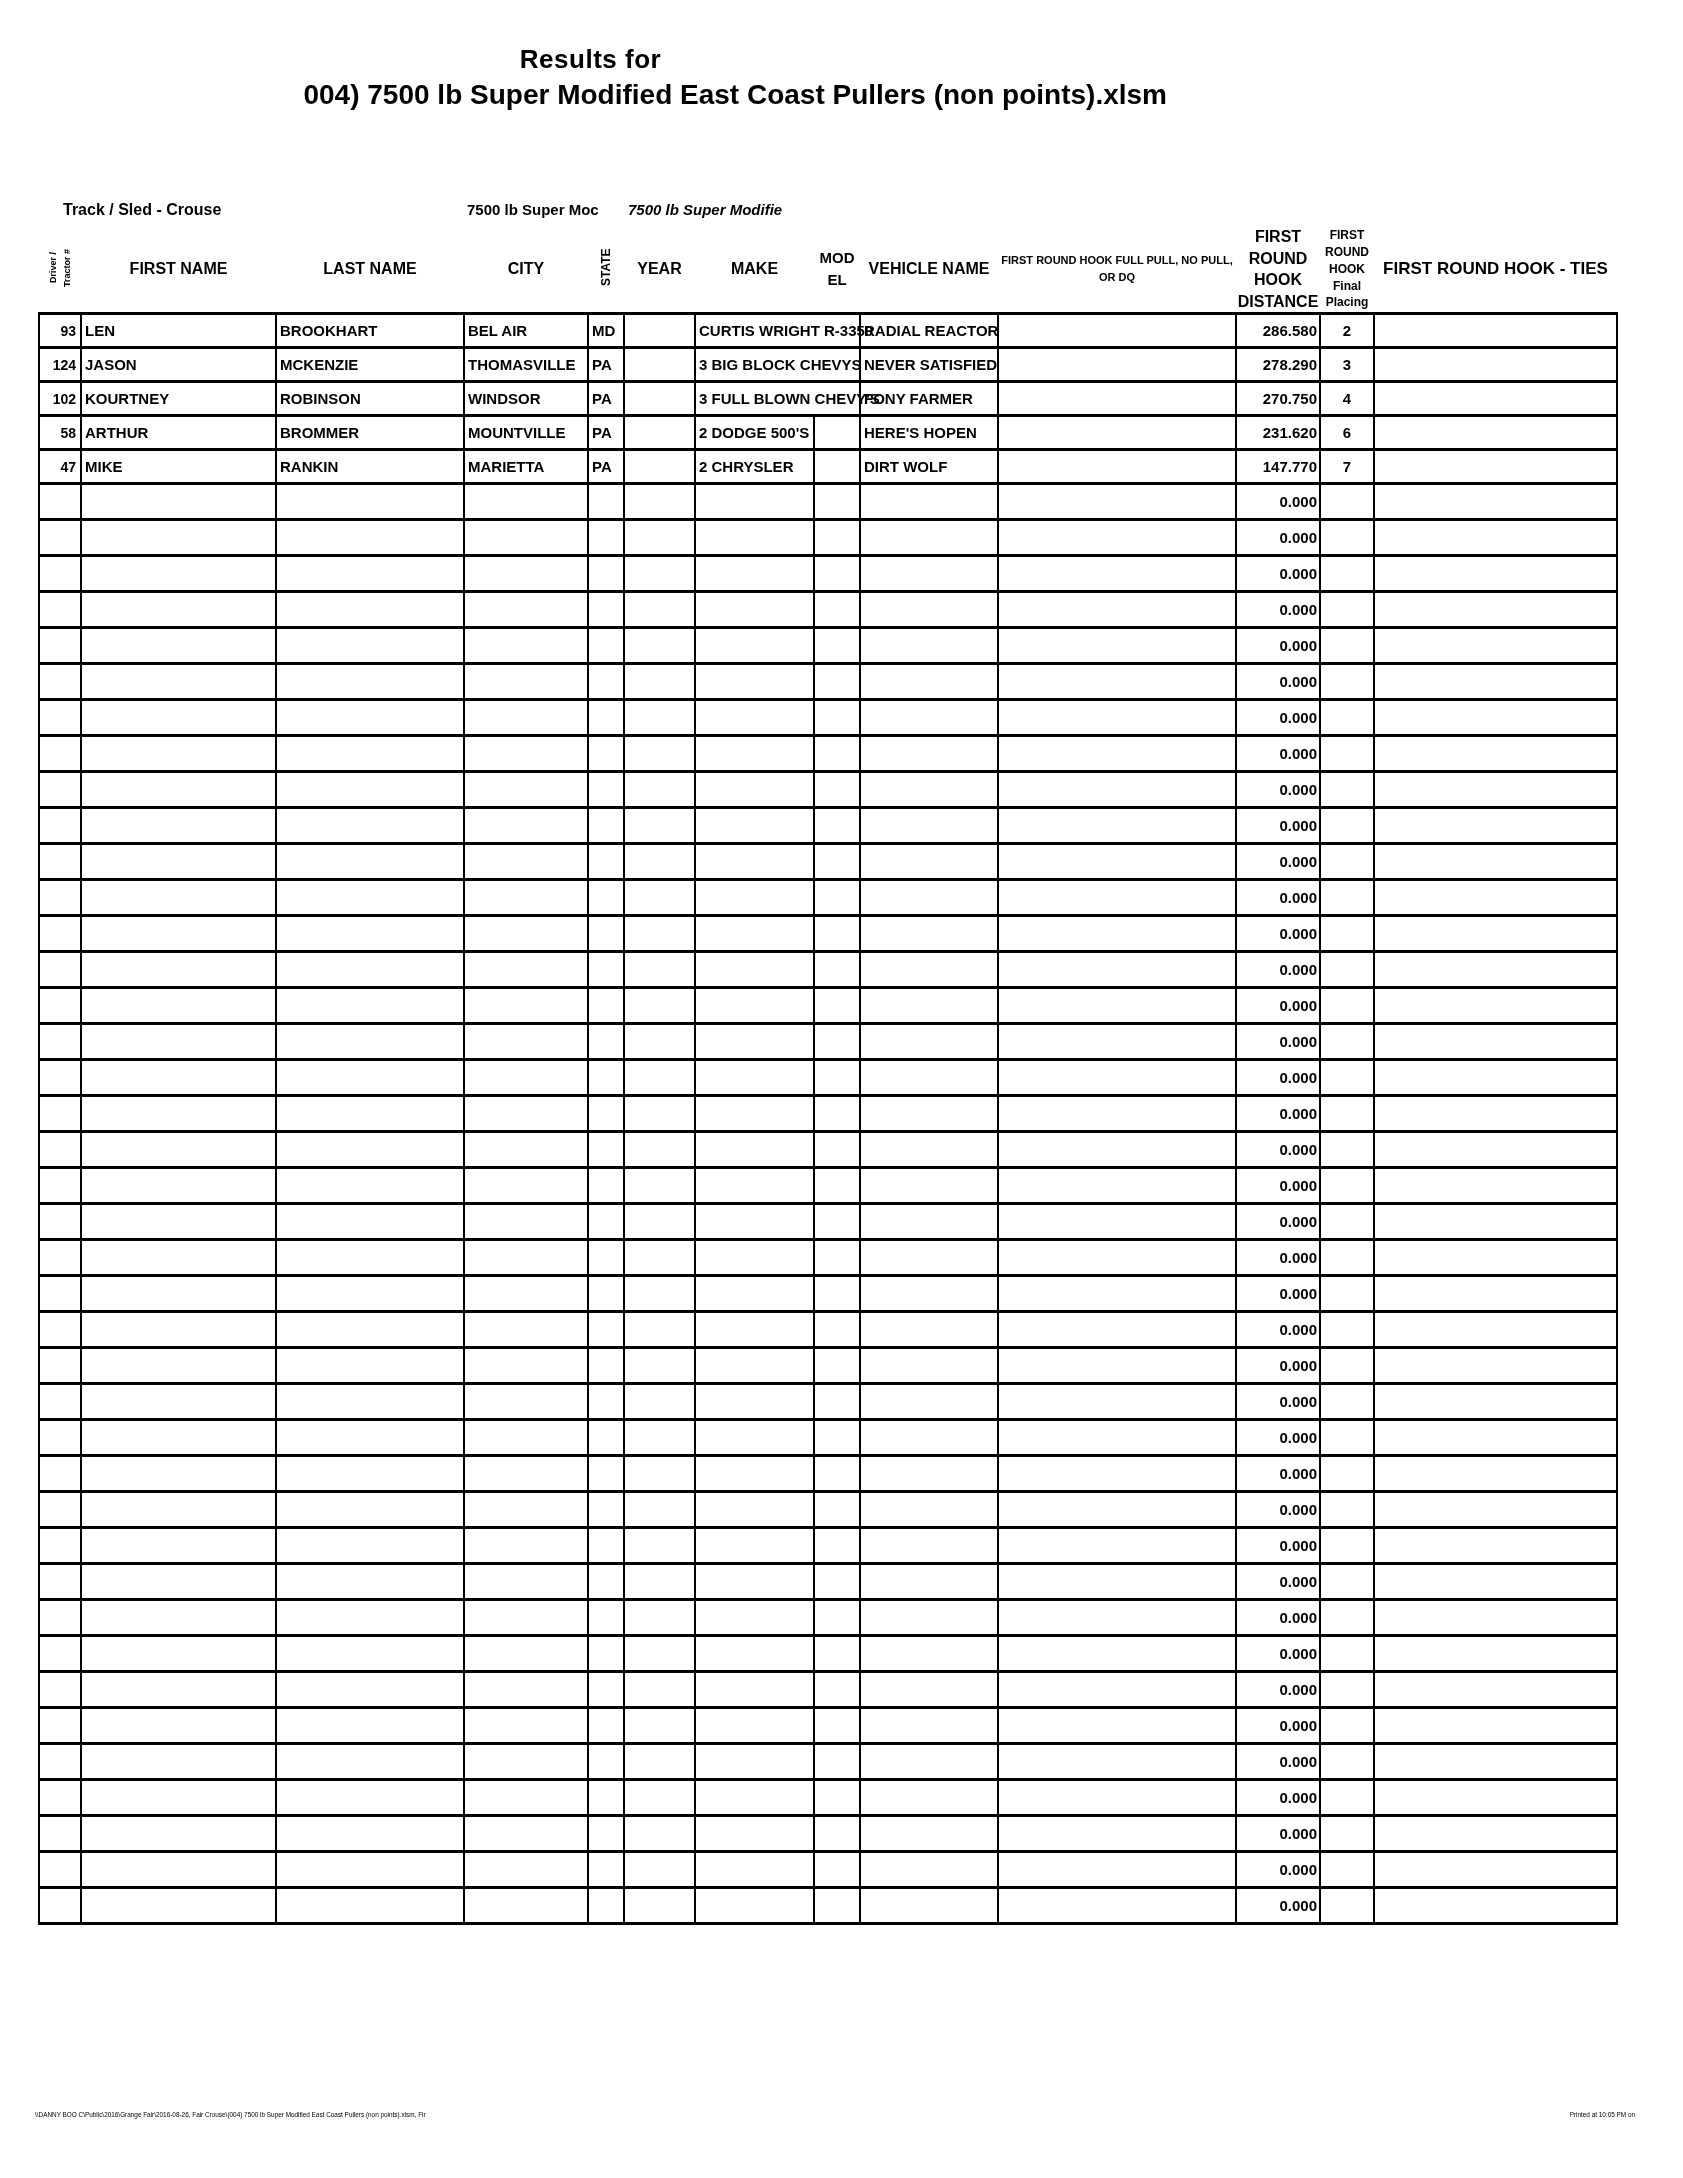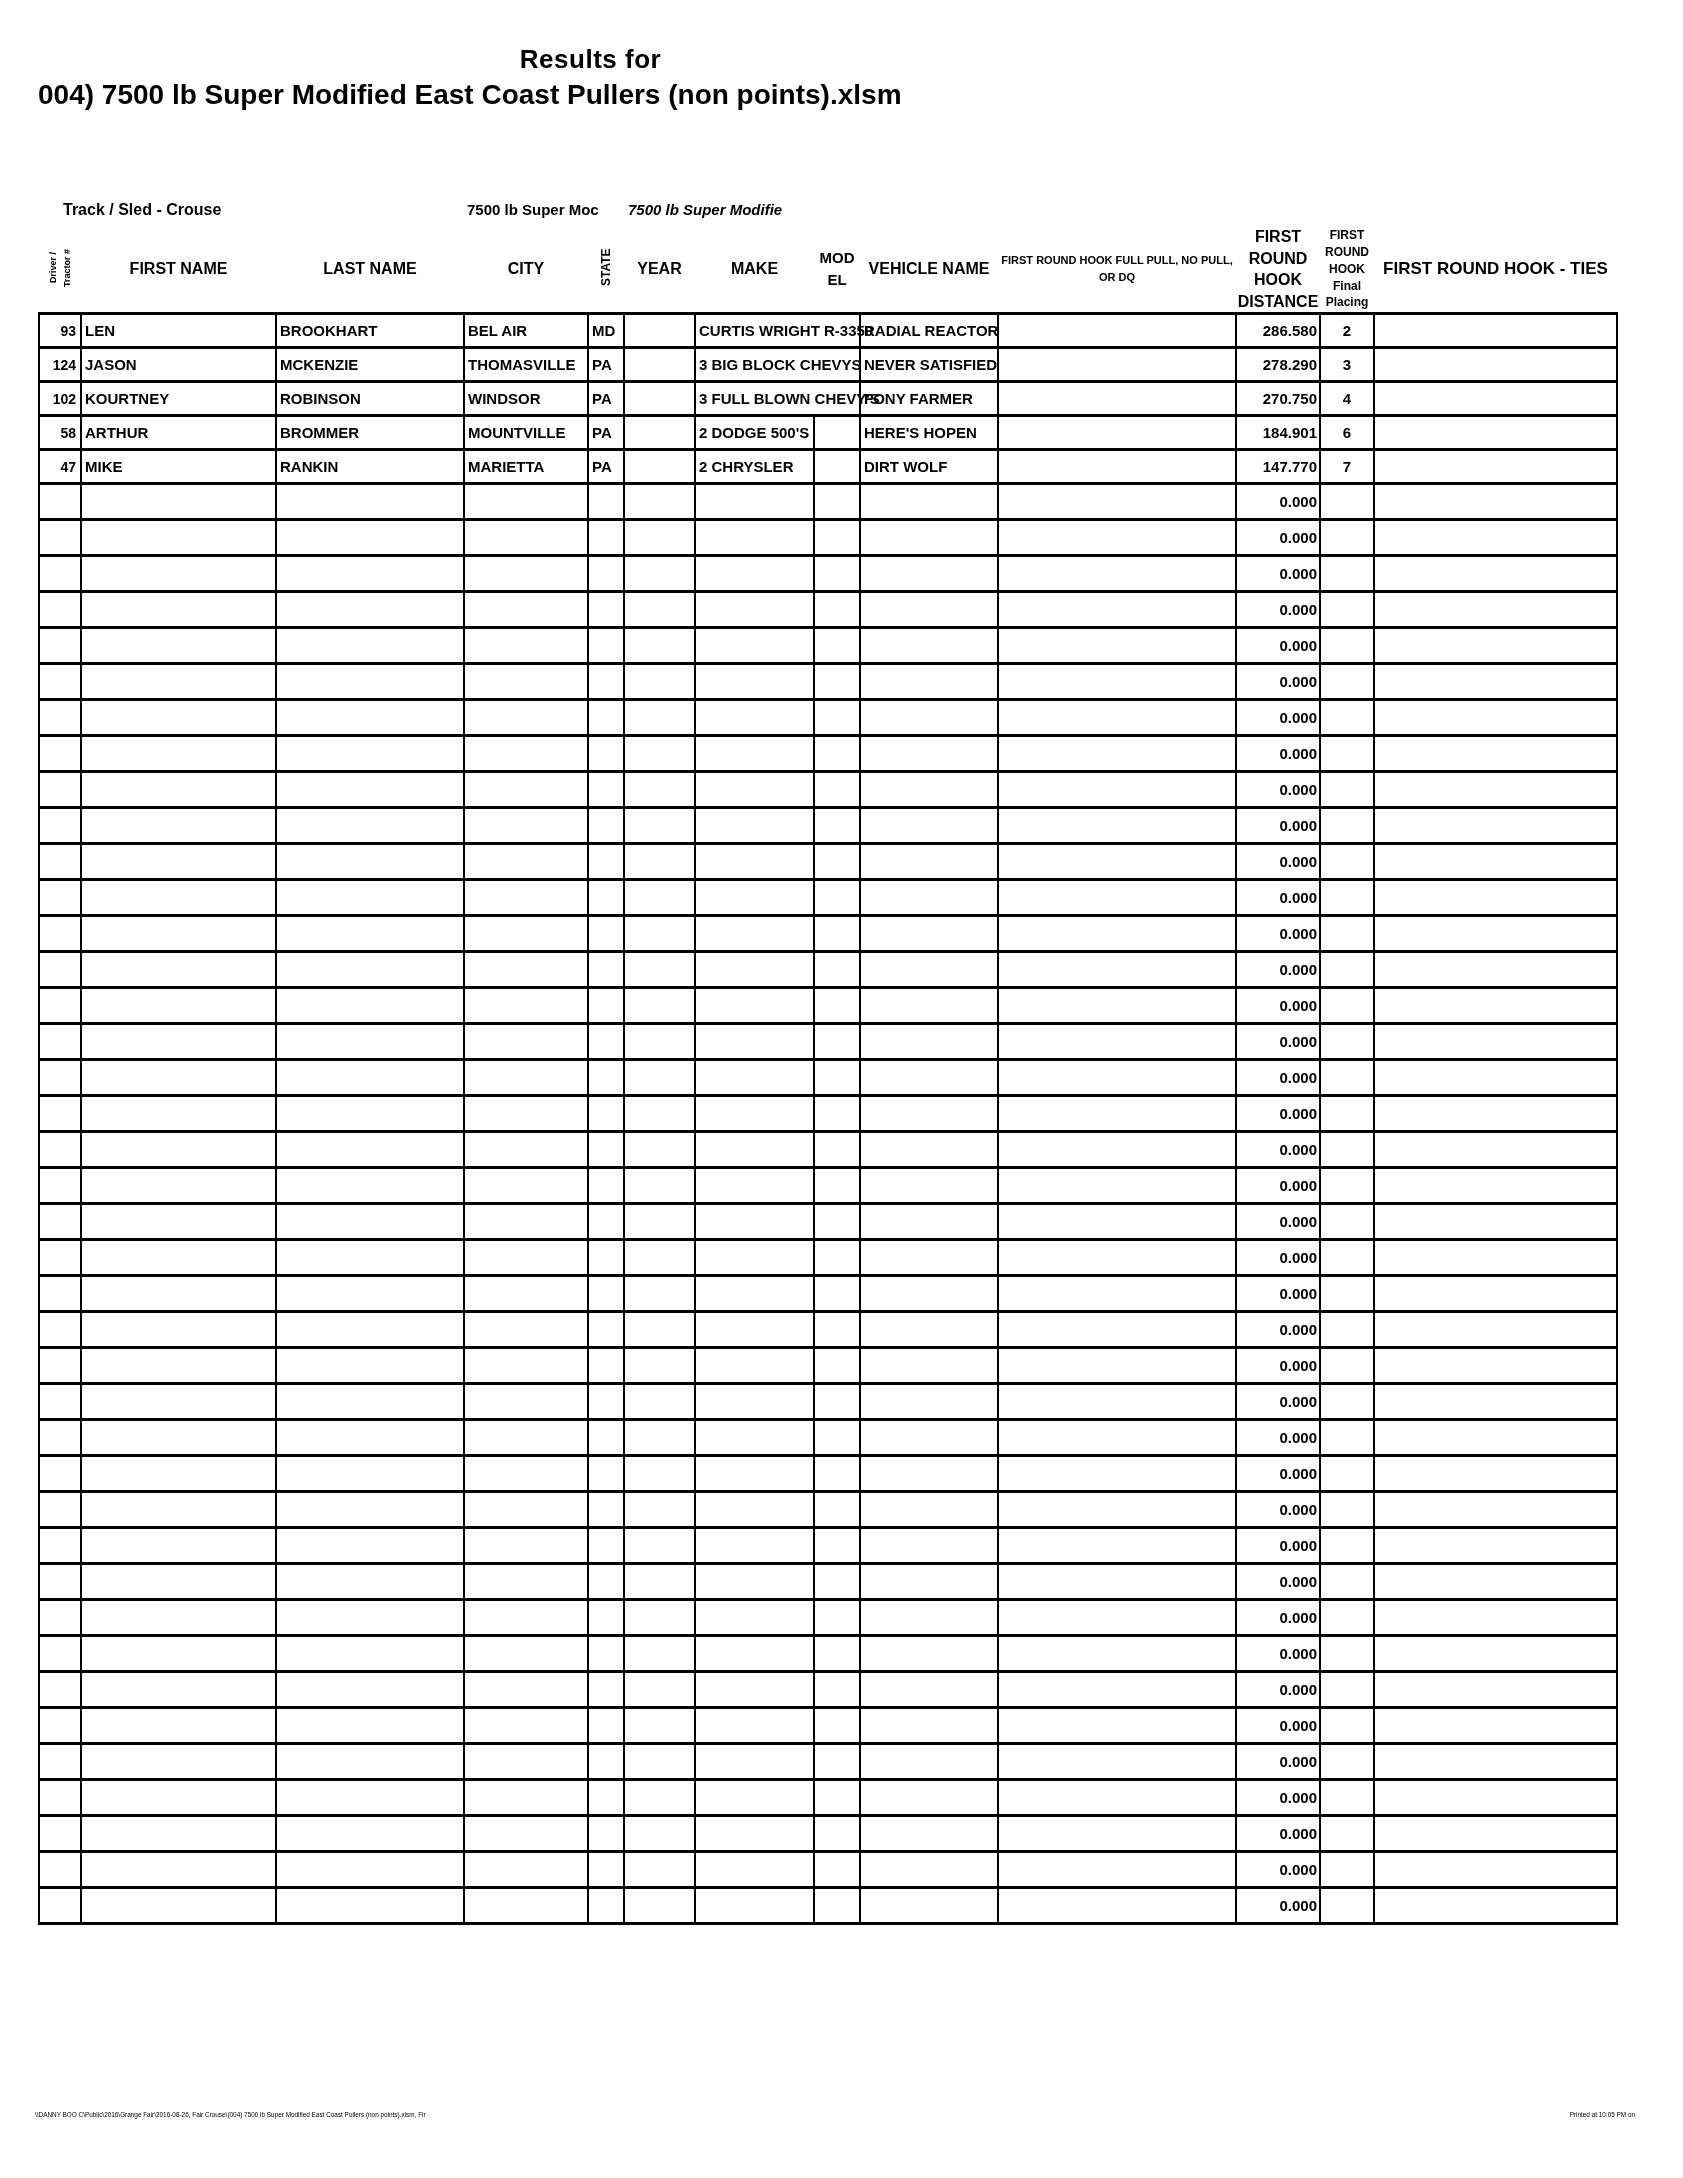--- a/index.html
+++ b/index.html
@@ -6,21 +6,21 @@
   body{
     width:1683px;height:2178px;position:relative;
     font-family:"Liberation Sans",sans-serif;color:#000;
   }
   .title1{
     position:absolute;top:44px;left:26px;width:1129px;
     text-align:center;font-size:26px;font-weight:bold;letter-spacing:0.5px;
   }
   .title2{
     position:absolute;top:79px;left:38px;width:1129px;
-    text-align:left;font-size:28px;font-weight:bold;
+    text-align:right;font-size:28px;font-weight:bold;
   }
   .info-track{position:absolute;top:201px;left:63px;font-size:16px;font-weight:bold;}
   .info-class-a{position:absolute;top:201px;left:467px;width:156px;overflow:hidden;white-space:nowrap;font-size:15px;font-weight:bold;}
   .info-class-b{position:absolute;top:201px;left:628px;width:228px;overflow:hidden;white-space:nowrap;font-size:15px;font-weight:bold;font-style:italic;}
 
   table.results{
     position:absolute;left:38px;top:226px;width:1576px;
     border-collapse:collapse;table-layout:fixed;
   }
   th{
@@ -146,21 +146,21 @@
         <td class="c-num">58</td>
         <td>ARTHUR</td>
         <td>BROMMER</td>
         <td>MOUNTVILLE</td>
         <td>PA</td>
         <td></td>
         <td class="c-make">2 DODGE 500'S</td>
         <td></td>
         <td>HERE'S HOPEN</td>
         <td></td>
-        <td class="c-dist">184.901</td>
+        <td class="c-dist">231.620</td>
         <td class="c-plc">6</td>
         <td></td>
       </tr>
       <tr class="filled">
         <td class="c-num">47</td>
         <td>MIKE</td>
         <td>RANKIN</td>
         <td>MARIETTA</td>
         <td>PA</td>
         <td></td>

